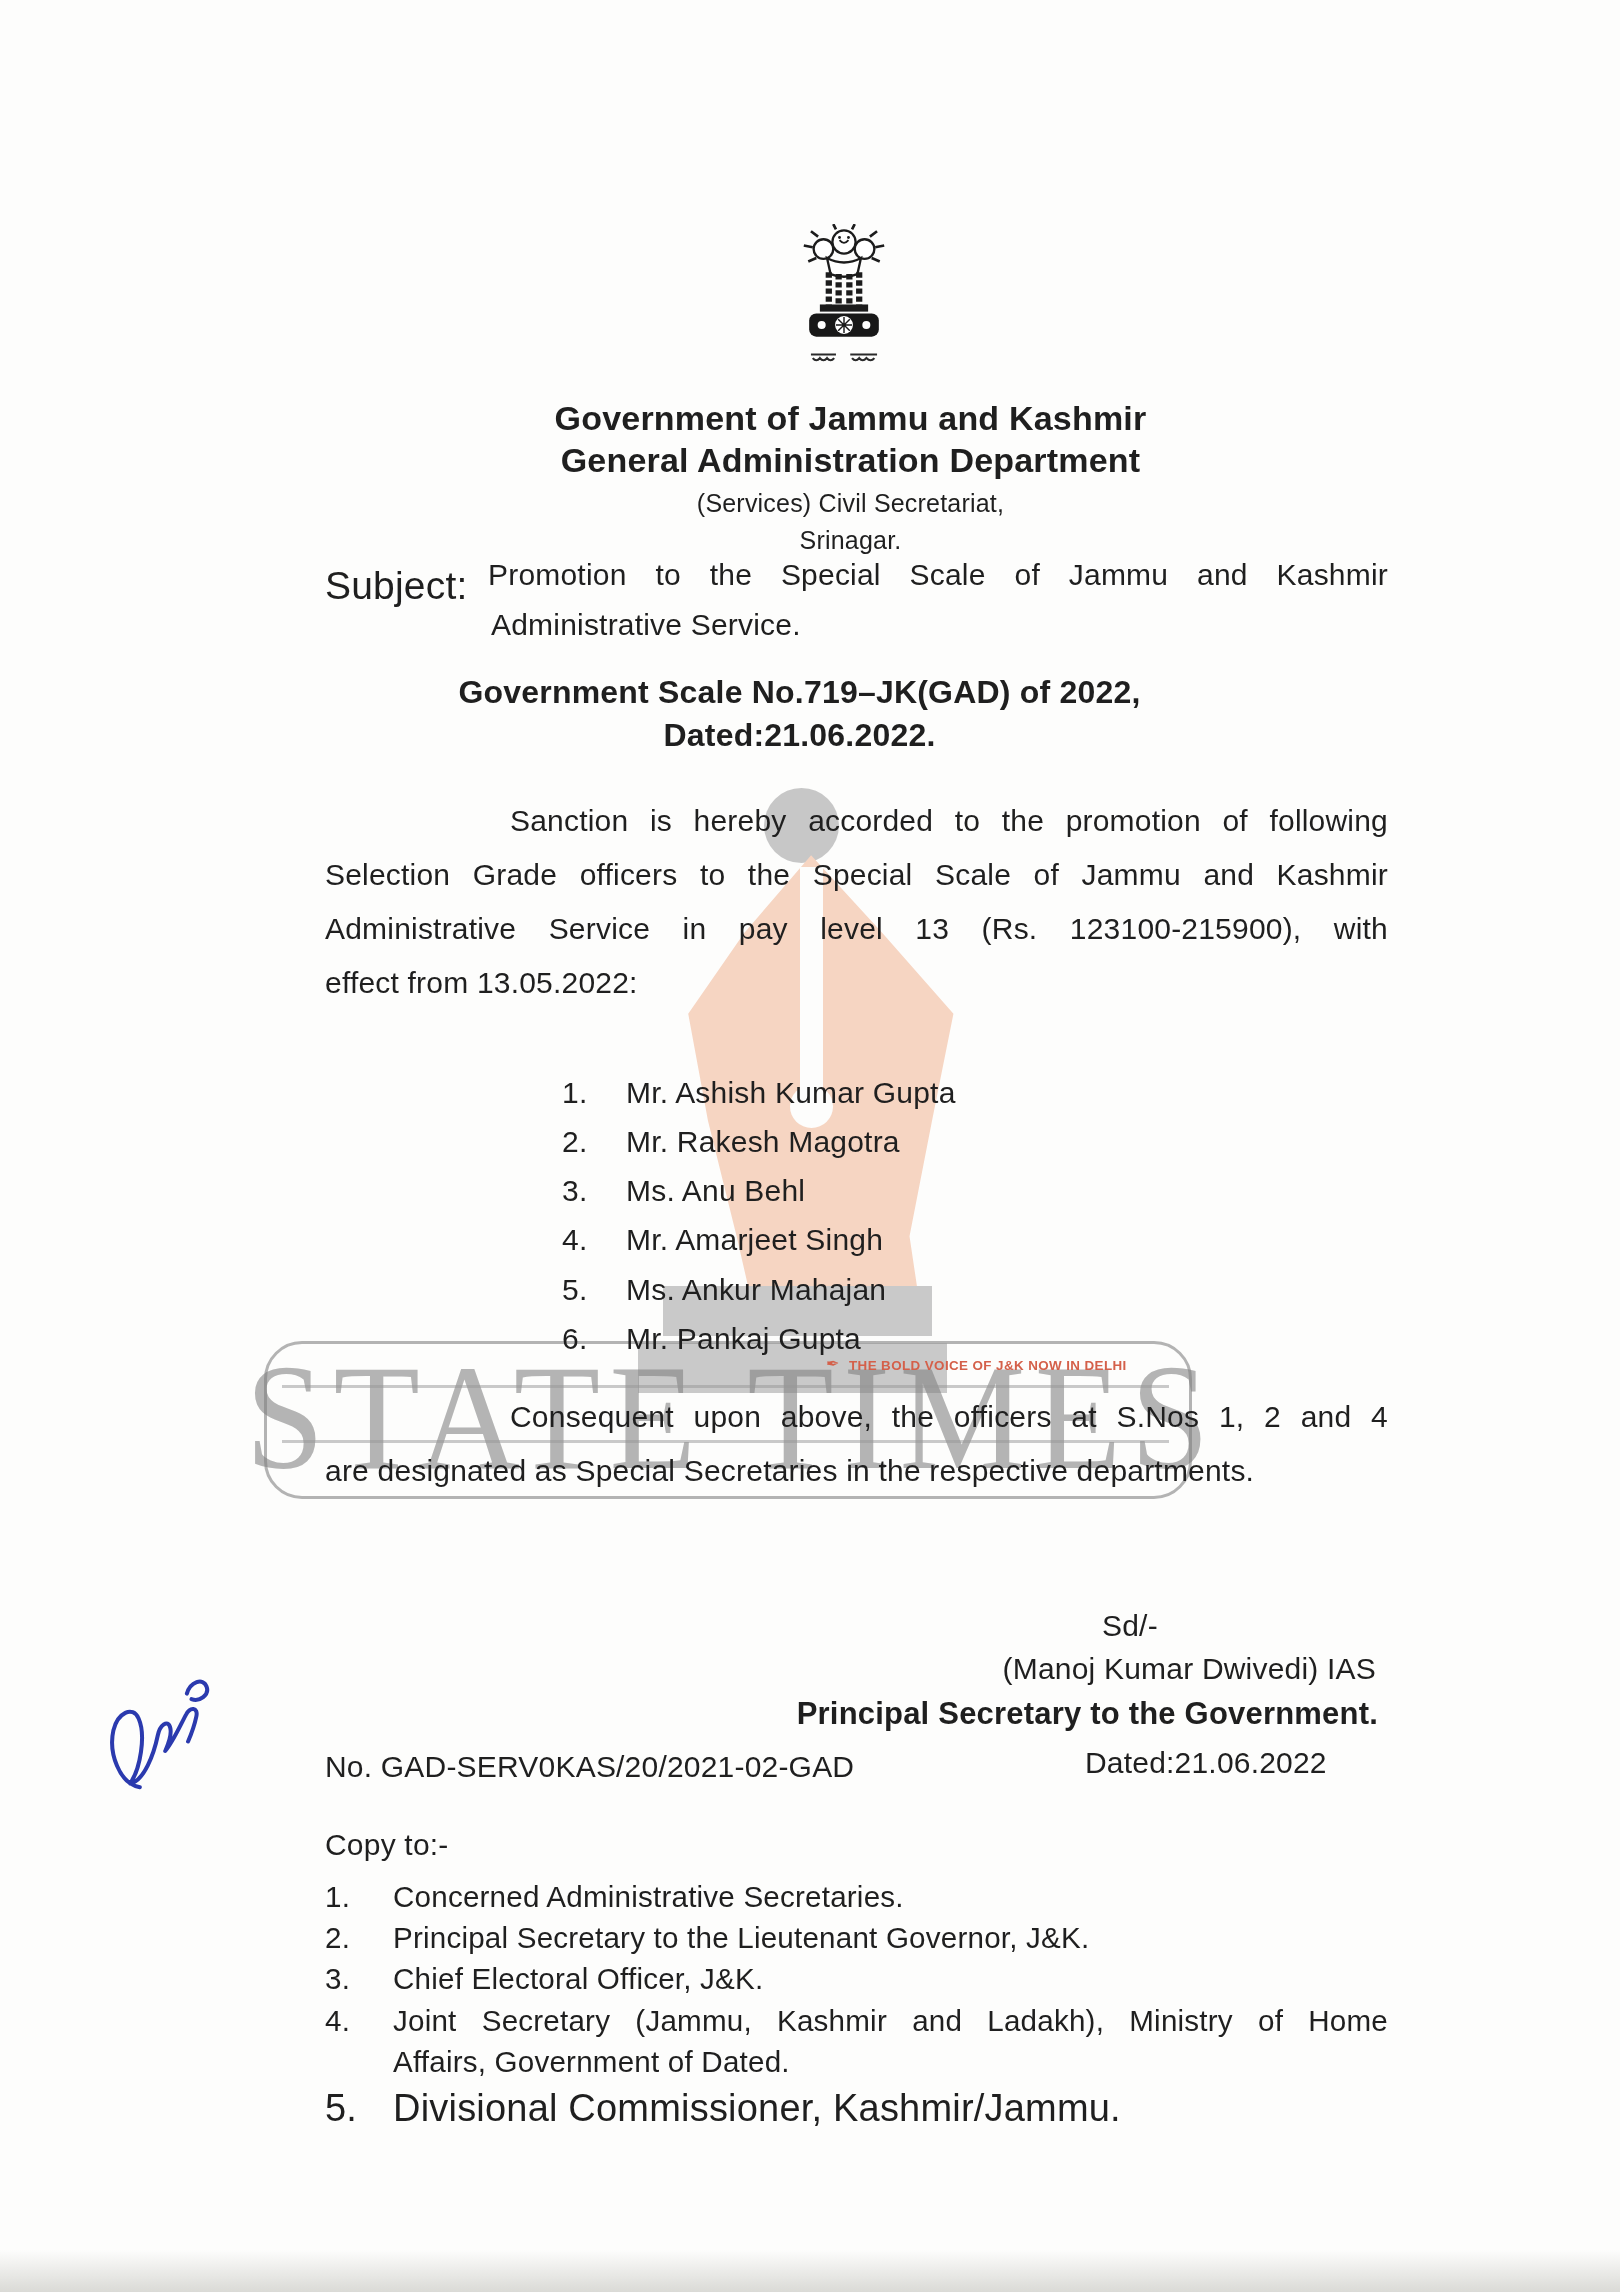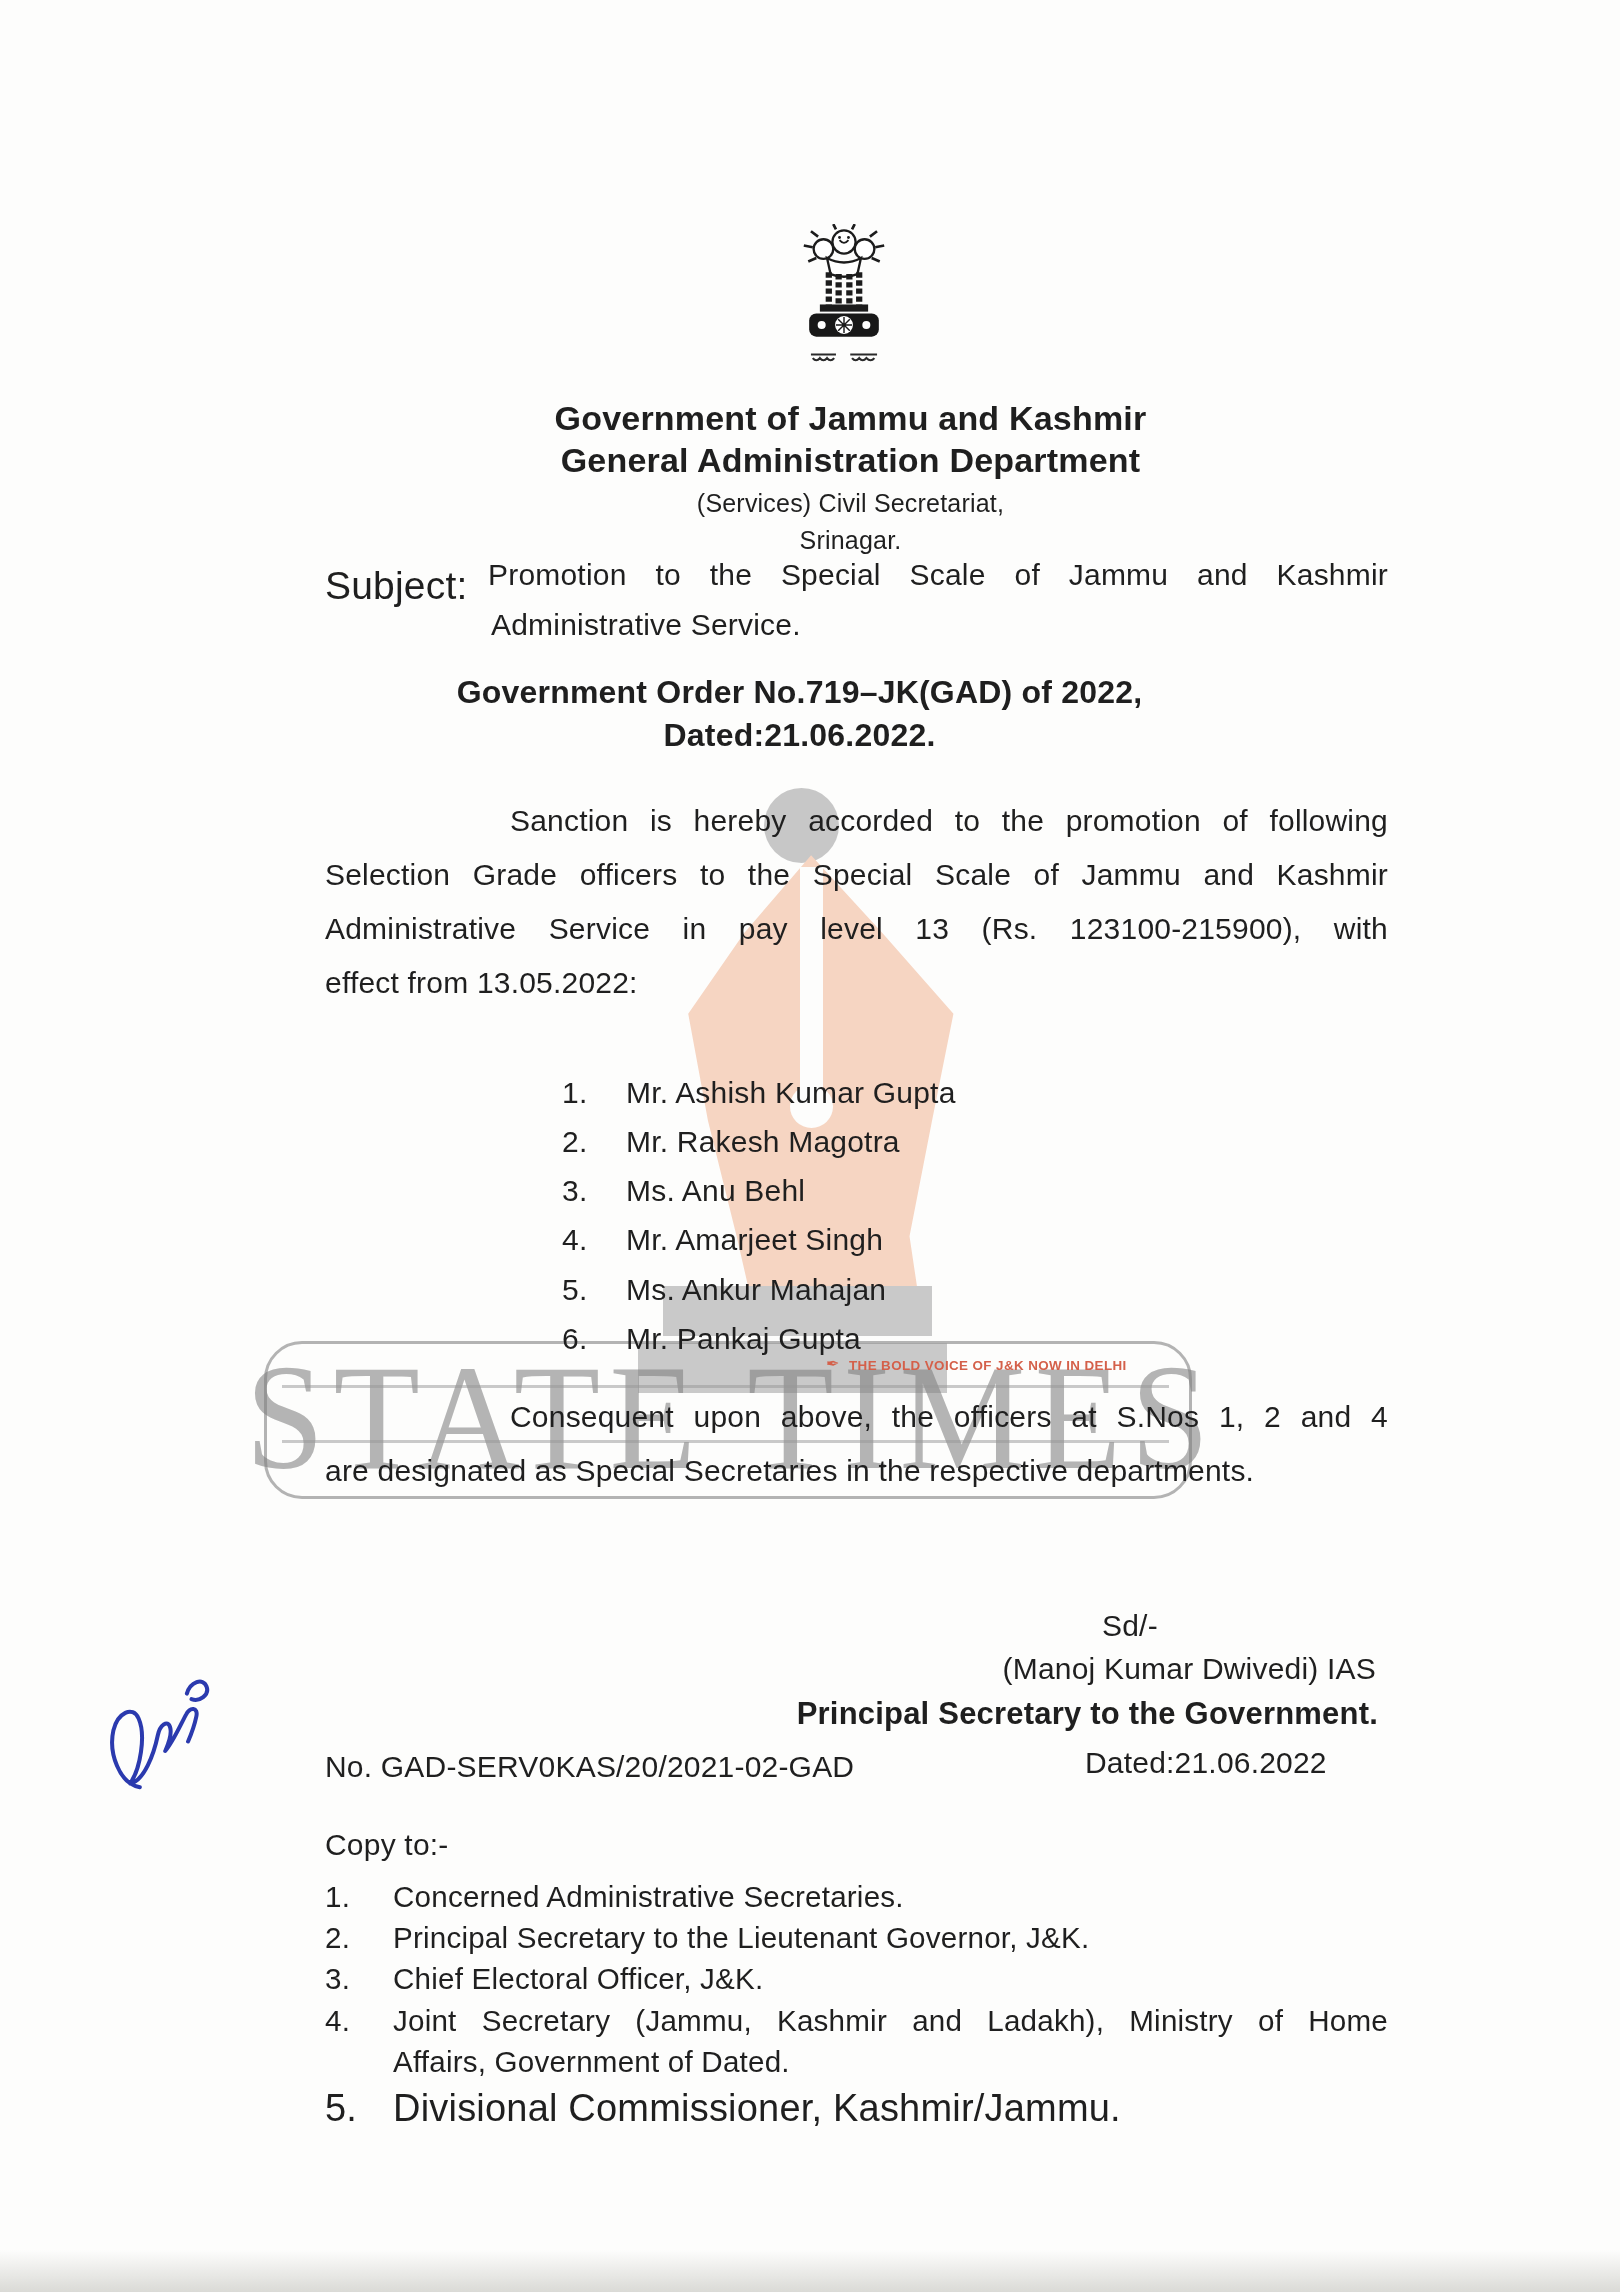--- a/index.html
+++ b/index.html
@@ -113,21 +113,21 @@
 
   <div class="ln ink bold center" style="left:313px;top:398px;width:1075px;font-size:34px;">Government of Jammu and Kashmir</div>
   <div class="ln ink bold center" style="left:313px;top:440px;width:1075px;font-size:34px;">General Administration Department</div>
   <div class="ln ink center" style="left:313px;top:488px;width:1075px;font-size:25px;">(Services) Civil Secretariat,</div>
   <div class="ln ink center" style="left:313px;top:525px;width:1075px;font-size:25px;">Srinagar.</div>
 
   <div class="ln ink" style="left:325px;top:562px;font-size:39px;">Subject:</div>
   <div class="ln ink just" style="left:488px;top:557px;right:232px;font-size:30px;">Promotion to the Special Scale of Jammu and Kashmir</div>
   <div class="ln ink" style="left:491px;top:607px;font-size:30px;">Administrative Service.</div>
 
-  <div class="ln ink bold center" style="left:262px;top:673px;width:1075px;font-size:32px;">Government Order No.719–JK(GAD) of 2022,</div>
+  <div class="ln ink bold center" style="left:262px;top:673px;width:1075px;font-size:32px;">Government Scale No.719–JK(GAD) of 2022,</div>
   <div class="ln ink bold center" style="left:262px;top:716px;width:1075px;font-size:32px;">Dated:21.06.2022.</div>
 
   <div class="ln ink just" style="left:510px;top:803px;right:232px;font-size:30px;">Sanction is hereby accorded to the promotion of following</div>
   <div class="ln ink just" style="left:325px;top:857px;right:232px;font-size:30px;">Selection Grade officers to the Special Scale of Jammu and Kashmir</div>
   <div class="ln ink just" style="left:325px;top:911px;right:232px;font-size:30px;">Administrative Service in pay level 13 (Rs. 123100-215900), with</div>
   <div class="ln ink" style="left:325px;top:965px;font-size:30px;">effect from 13.05.2022:</div>
 
   <div class="ln ink" style="left:562px;top:1075px;font-size:30px;">
     <span class="num">1.</span><span>Mr. Ashish Kumar Gupta</span>
   </div>

